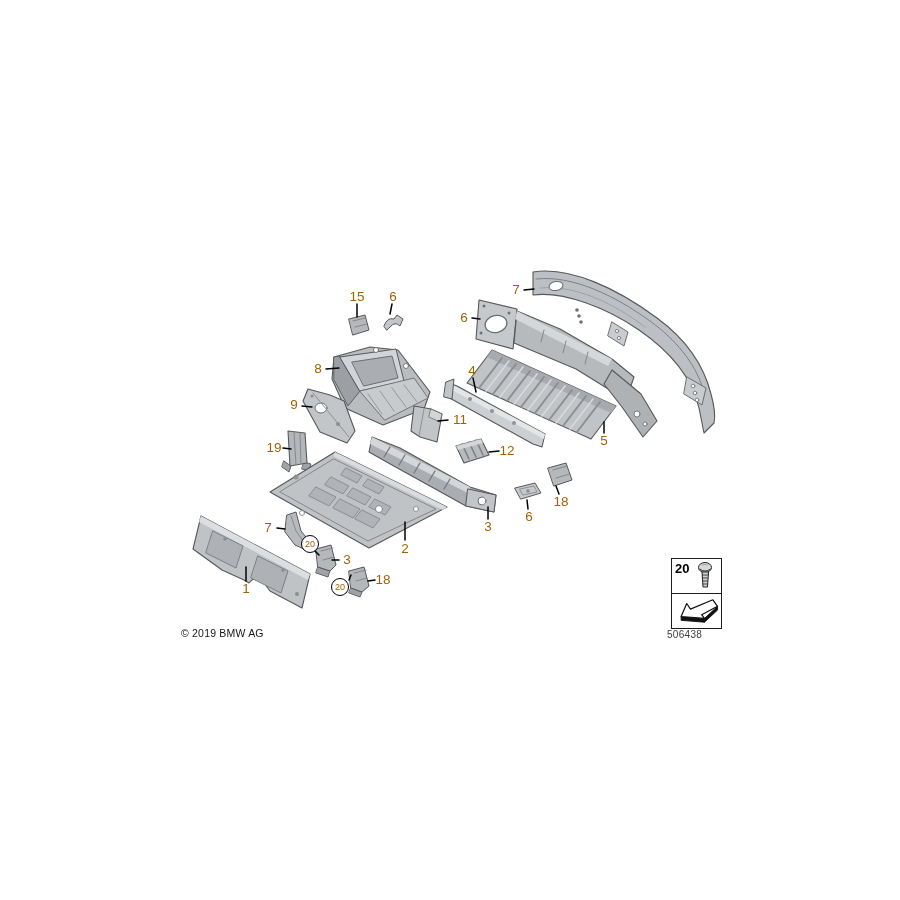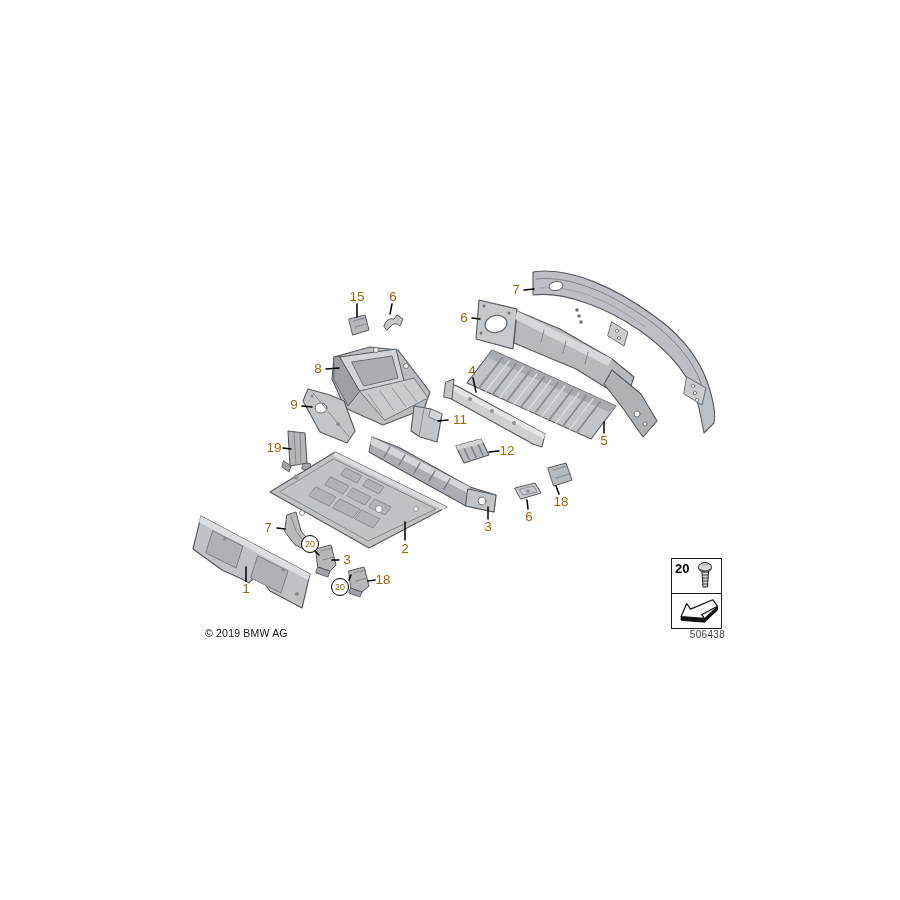--- a/index.html
+++ b/index.html
@@ -4,28 +4,28 @@
 <style>
   html,body{margin:0;padding:0;background:#fff;}
   .canvas{position:relative;width:900px;height:900px;background:#ffffff;overflow:hidden;
           font-family:"Liberation Sans", sans-serif;}
   .layer{position:absolute;left:0;top:0;}
   .co{position:absolute;transform:translate(-50%,-50%);font-weight:normal;font-size:13.5px;
       color:#a16207;letter-spacing:0;line-height:1;white-space:nowrap;}
   .co.circ{width:16px;height:16px;border:1.4px solid #000;border-radius:50%;
       font-size:9px;display:flex;align-items:center;justify-content:center;background:#fff;}
   .copyright{position:absolute;left:181px;top:627px;font-size:10.5px;color:#161616;
-      font-weight:500;letter-spacing:.2px;margin-left:24px;}
+      font-weight:500;letter-spacing:.2px;}
   .legend{position:absolute;left:671px;top:558px;width:49px;height:69px;
       border:1.3px solid #1c1c1c;background:#fff;display:flex;flex-direction:column;}
   .legend .cell{flex:1;display:flex;align-items:center;justify-content:center;position:relative;}
   .legend .cell.top{border-bottom:1.2px solid #1c1c1c;}
   .legend .num{position:absolute;left:3px;top:2px;font-weight:bold;font-size:13px;color:#000;}
   .legend svg{display:block;}
-  .diagram-id{position:absolute;left:667px;top:629px;width:58px;text-align:right;
+  .diagram-id{position:absolute;left:667px;top:629px;width:58px;text-align:left;
       font-size:10px;color:#3f3f3f;letter-spacing:.3px;}
 </style>
 </head>
 <body>
 
 <div class="canvas">
 
   <svg class="layer" width="900" height="900" viewBox="0 0 900 900">
     <g stroke-linejoin="round" stroke-linecap="round">
 

